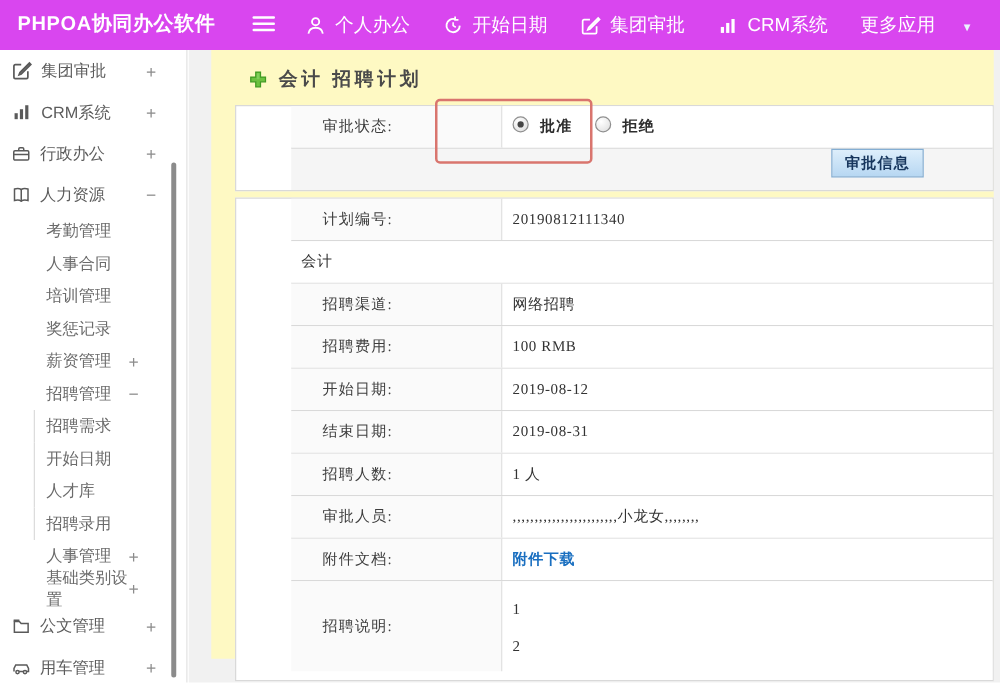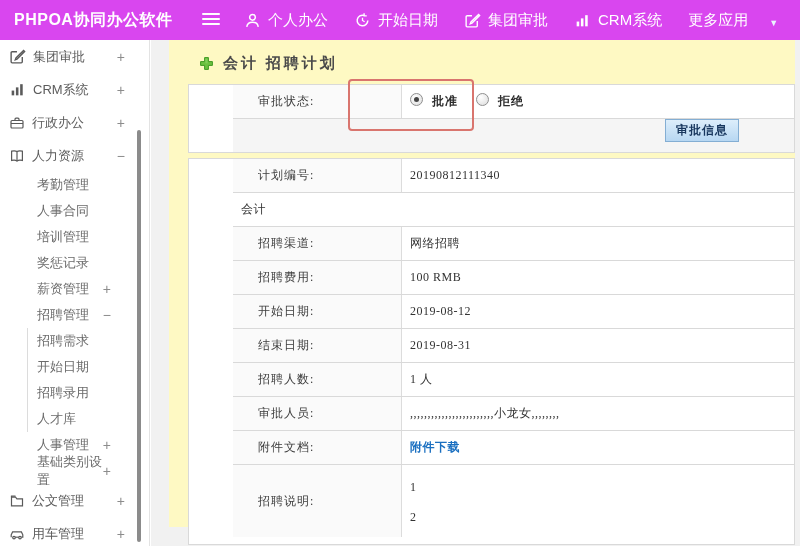--- a/index.html
+++ b/index.html
@@ -177,24 +177,24 @@
         <span class="lbl">招聘管理</span>
         <span class="toggle">−</span>
       </div>
       <div class="side-item lv3">
         <span class="lbl">招聘需求</span>
       </div>
       <div class="side-item lv3">
         <span class="lbl">开始日期</span>
       </div>
       <div class="side-item lv3">
+        <span class="lbl">人才库</span>
+      </div>
+      <div class="side-item lv3">
         <span class="lbl">招聘录用</span>
-      </div>
-      <div class="side-item lv3">
-        <span class="lbl">人才库</span>
       </div>
       <div class="side-item lv2">
         <span class="lbl">人事管理</span>
         <span class="toggle">+</span>
       </div>
       <div class="side-item lv2">
         <span class="lbl">基础类别设置</span>
         <span class="toggle">+</span>
       </div>
       <div class="side-item lv1">

